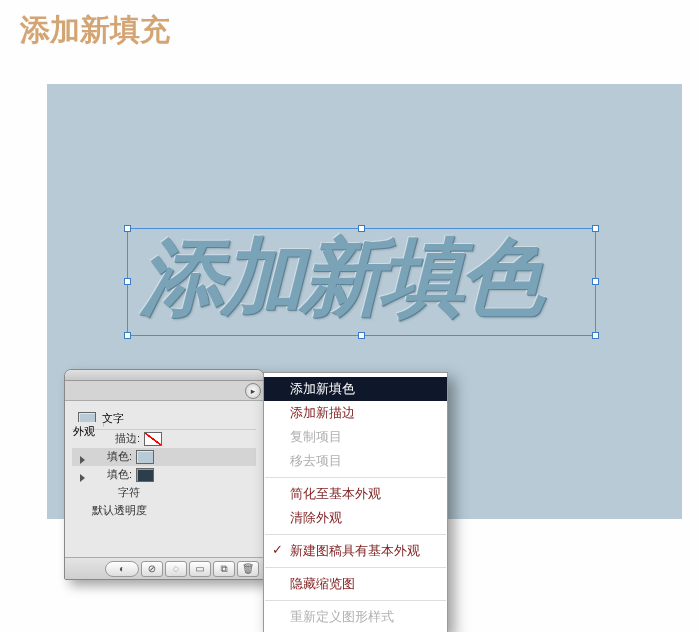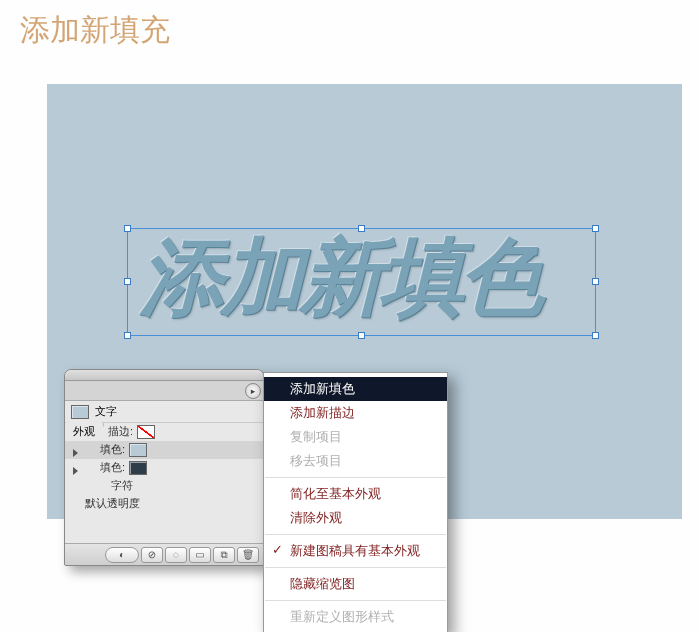--- a/index.html
+++ b/index.html
@@ -10,21 +10,21 @@
   font-family: "SimSun", "Microsoft YaHei", sans-serif;
   position: relative;
   overflow: hidden;
 }
 .title {
   position: absolute;
   left: 20px;
   top: 10px;
   font-size: 30px;
   color: #d4a574;
-  font-weight: normal;
+  font-weight: bold;
   text-align: right;
 }
 .canvas {
   position: absolute;
   left: 47px;
   top: 84px;
   width: 635px;
   height: 435px;
   background: #b7cad6;
 }
@@ -115,21 +115,21 @@
   align-items: center;
   justify-content: center;
 }
 .flyout-btn::after {
   content: "▸";
   font-size: 9px;
   color: #444;
 }
 .panel-body {
   background: #e8e8e8;
-  padding: 0;
+  padding: 7px;
 }
 .type-row {
   display: flex;
   align-items: center;
   padding: 3px 6px;
   border-bottom: 1px solid #ccc;
   font-size: 11px;
 }
 .swatch {
   width: 18px;

